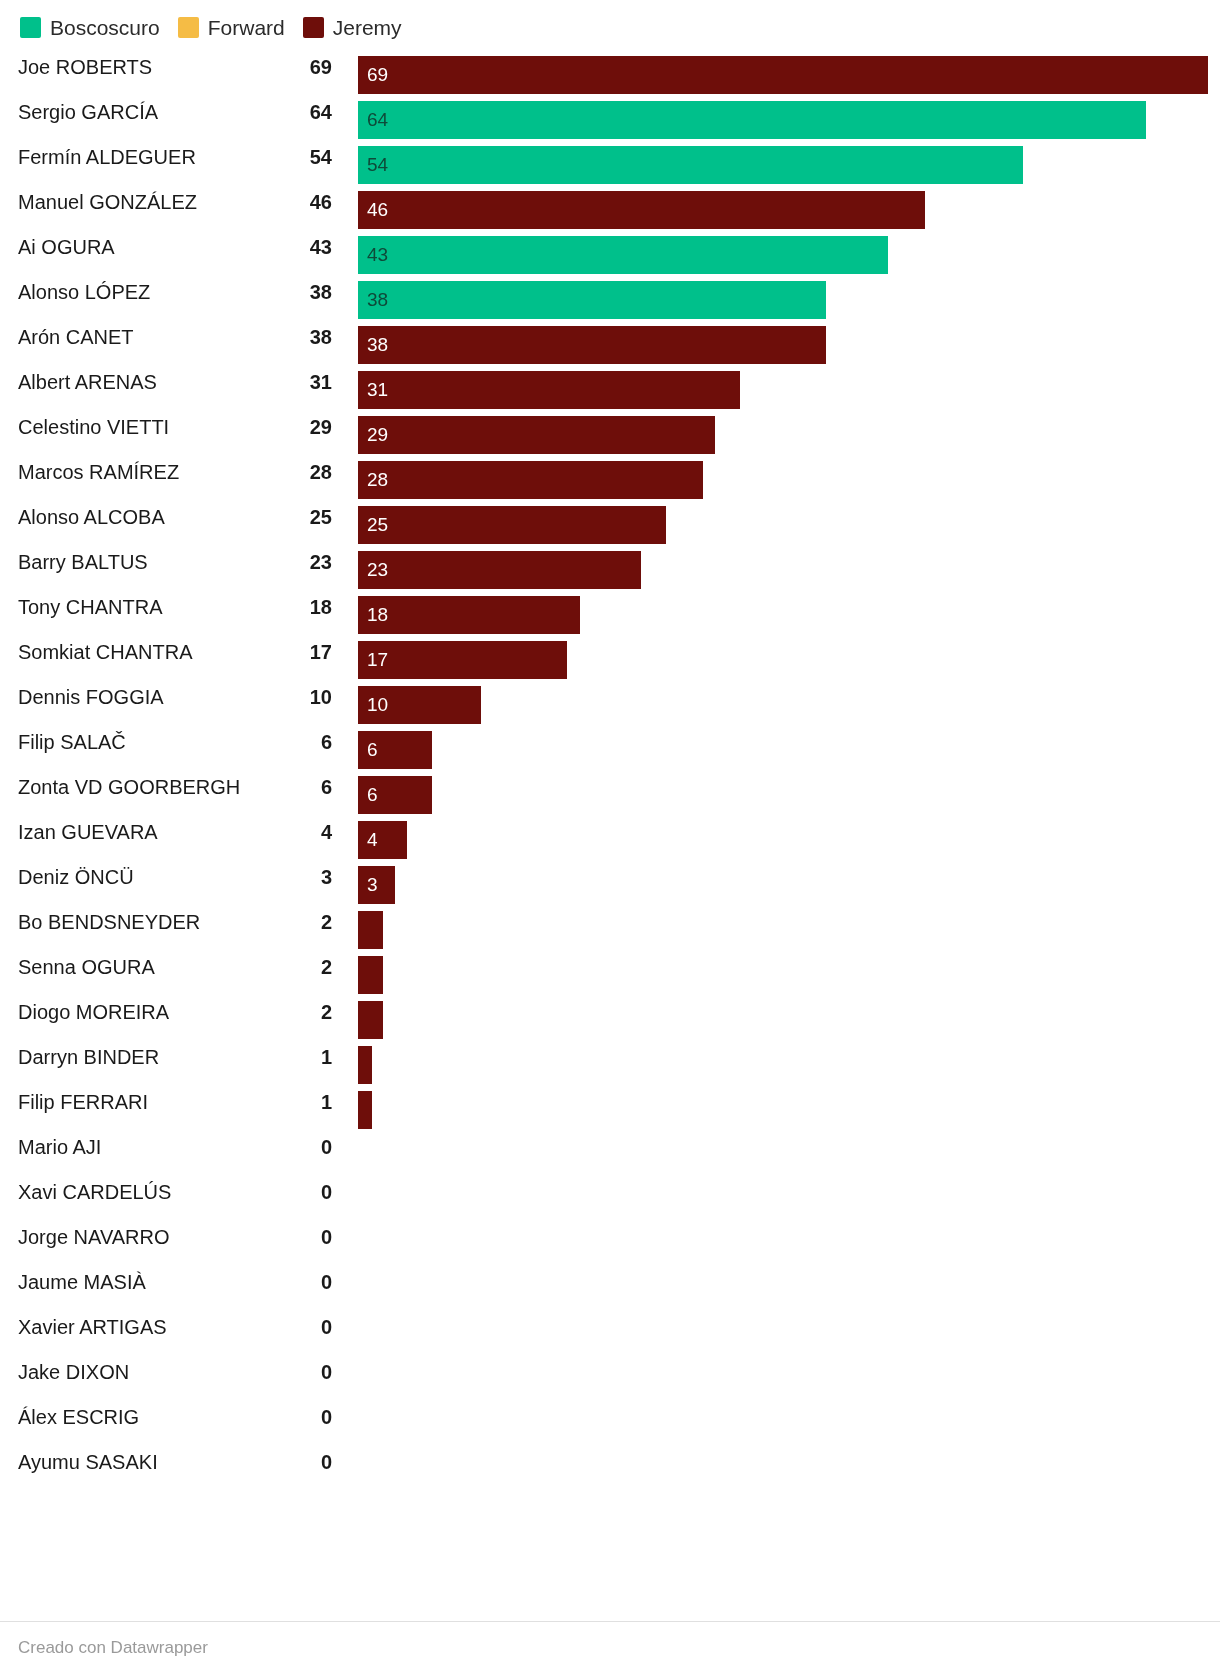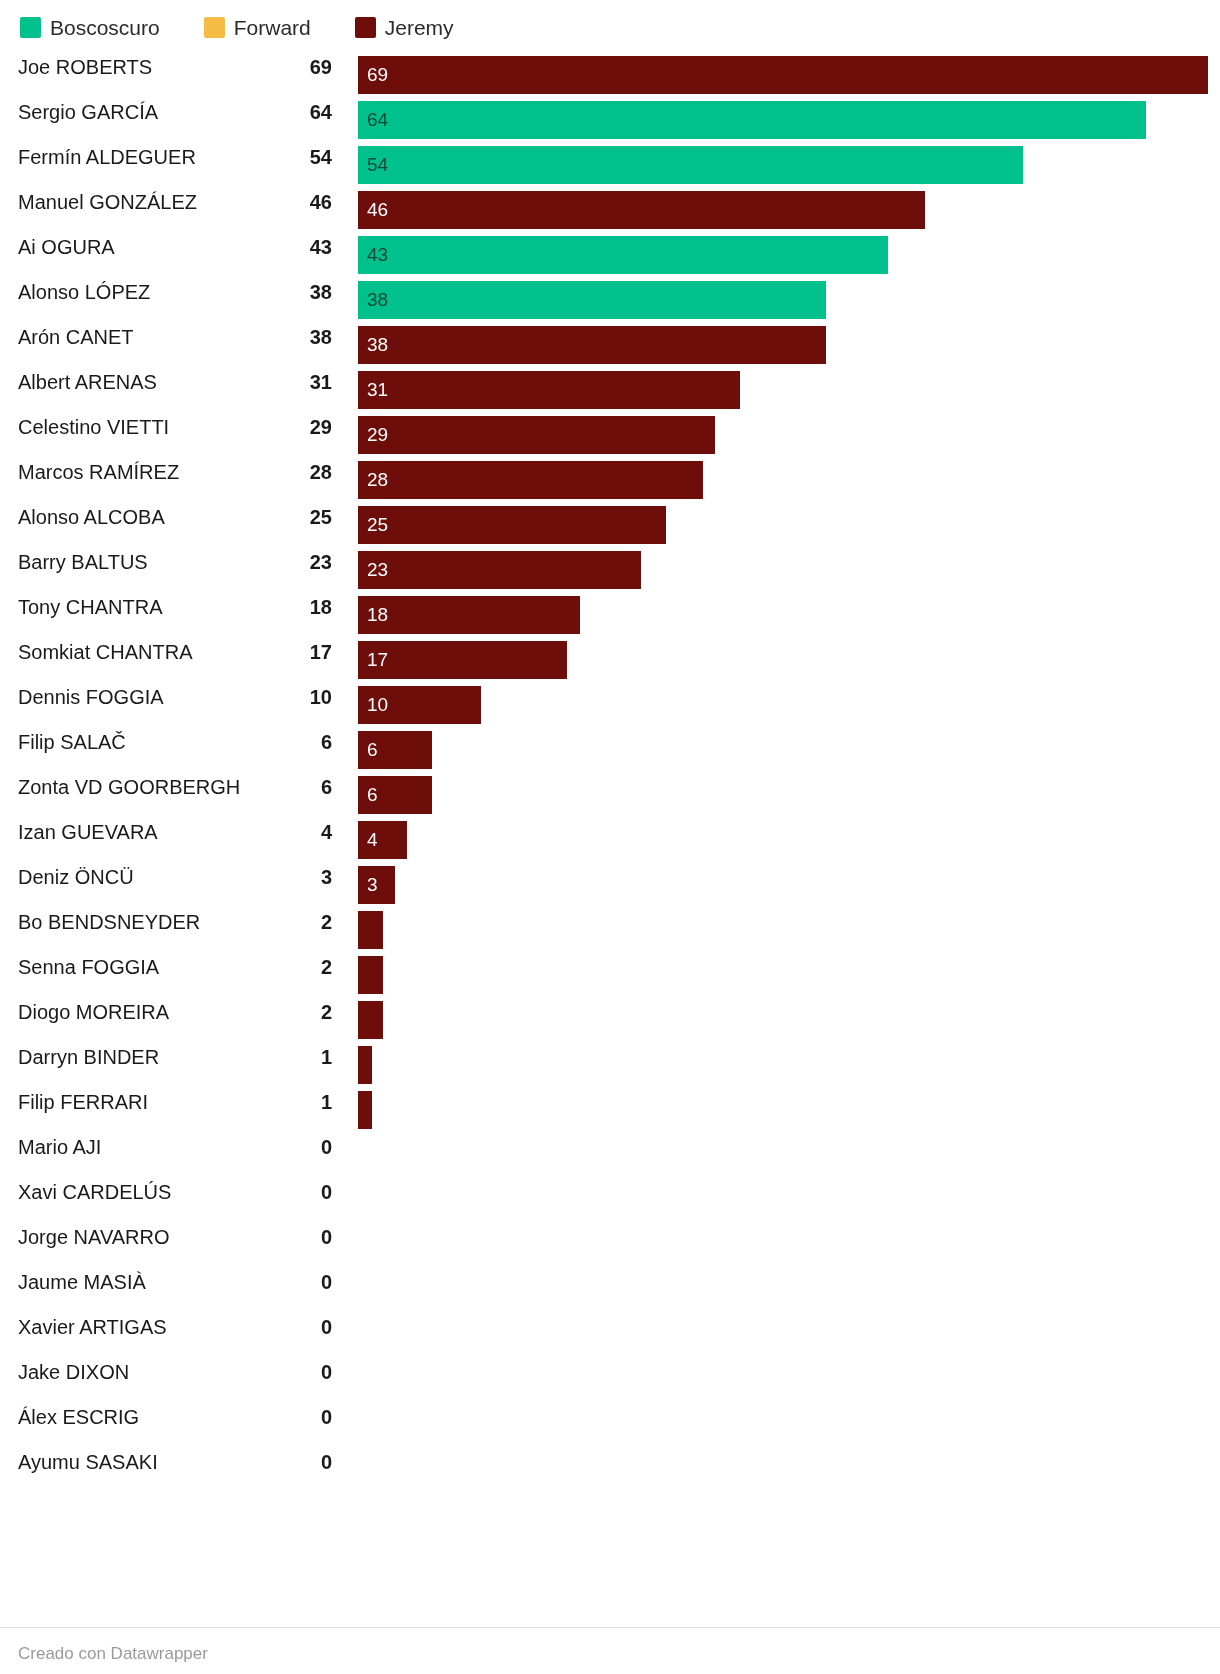--- a/index.html
+++ b/index.html
@@ -17,21 +17,21 @@
   }
   .chart-wrap {
     width: 1220px;
     box-sizing: border-box;
     padding: 0 22px 0 18px;
   }
   
   .legend {
     display: flex;
     align-items: center;
-    gap: 44px;
+    gap: 18px;
     padding: 12px 0 14px 2px;
     height: 30px;
   }
   .legend-item {
     display: flex;
     align-items: center;
     gap: 9px;
   }
   .legend-swatch {
     width: 21px;
@@ -94,21 +94,21 @@
     white-space: nowrap;
   }
   
   .footer {
     position: absolute;
     left: 0;
     bottom: 0;
     width: 1220px;
     box-sizing: border-box;
     border-top: 1px solid #e0e0e0;
-    padding: 16px 18px 10px 18px;
+    padding: 16px 18px 16px 18px;
     margin-top: 28px;
   }
   .footer-text {
     font-size: 17px;
     color: #9a9a9a;
   }
 </style>
 </head>
 <body>
 
@@ -304,21 +304,21 @@
       <div class="row">
         <div class="row-label">Bo BENDSNEYDER</div>
         <div class="row-value">2</div>
         <div class="bar-area">
           <div class="bar" style="width: 24.6377px; background: rgb(110, 14, 10);">
             <span class="bar-val"></span>
           </div>
         </div>
       </div>
       <div class="row">
-        <div class="row-label">Senna FOGGIA</div>
+        <div class="row-label">Senna OGURA</div>
         <div class="row-value">2</div>
         <div class="bar-area">
           <div class="bar" style="width: 24.6377px; background: rgb(110, 14, 10);">
             <span class="bar-val"></span>
           </div>
         </div>
       </div>
       <div class="row">
         <div class="row-label">Diogo MOREIRA</div>
         <div class="row-value">2</div>

